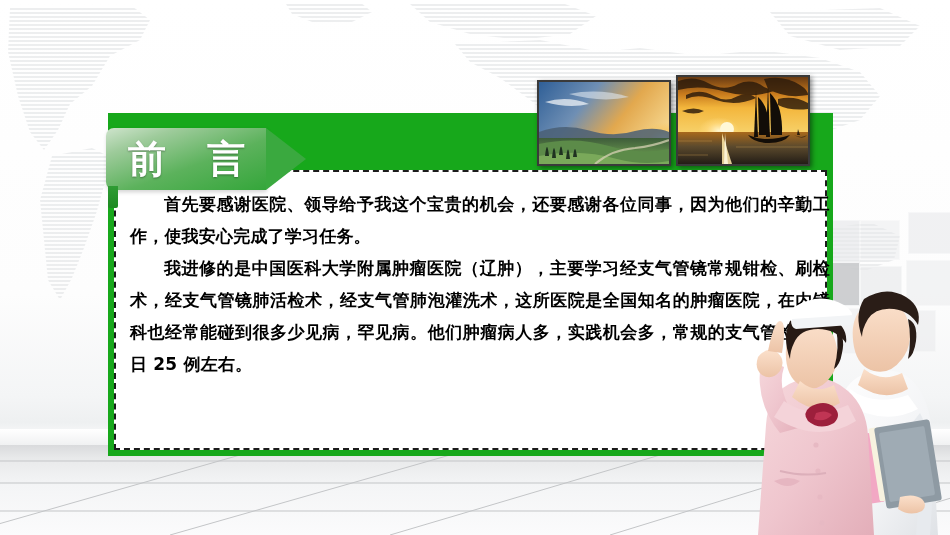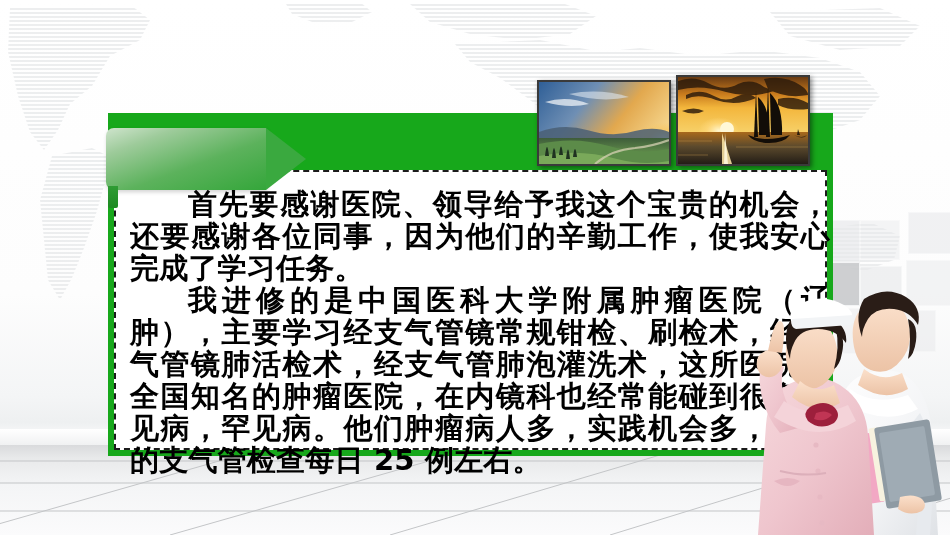--- a/index.html
+++ b/index.html
@@ -55,21 +55,21 @@
 
   
   .photo{position:absolute;border:2px solid #3a3a3a;overflow:hidden;
          box-shadow:2px 2px 5px rgba(0,0,0,.45);}
   .photo svg{display:block;width:100%;height:100%;}
   #photo-countryside{left:537px;top:80px;width:130px;height:82px;}
   #photo-sailboat{left:676px;top:75px;width:130px;height:87px;}
 
   
   .bodytext{position:absolute;left:14px;top:16px;width:700px;
-            font-size:29px;line-height:32px;color:#000000;
+            font-size:17px;line-height:32px;color:#000000;
             font-family:"DejaVu Sans","Liberation Sans",sans-serif;
             font-weight:bold;letter-spacing:.2px;
             text-align:justify;}
   .para{margin:0;text-indent:2em;}
 
   
   .staff{position:absolute;right:-4px;bottom:0;width:230px;height:250px;}
   .staff svg{display:block;width:100%;height:100%;}
 </style>
 </head>
@@ -134,20 +134,21 @@
       <div class="bodytext">
         <p class="para">首先要感谢医院、领导给予我这个宝贵的机会，还要感谢各位同事，因为他们的辛勤工作，使我安心完成了学习任务。</p>
         <p class="para">我进修的是中国医科大学附属肿瘤医院（辽肿），主要学习经支气管镜常规钳检、刷检术，经支气管镜肺活检术，经支气管肺泡灌洗术，这所医院是全国知名的肿瘤医院，在内镜科也经常能碰到很多少见病，罕见病。他们肿瘤病人多，实践机会多，常规的支气管检查每日 25 例左右。</p>
       </div>
     </div>
   </div>
 
   <div class="ribbon"></div>
   <div class="ribbon-tail"></div>
   <div class="ribbon-fold"></div>
+  <div class="ribbon-text">前 言</div>
 
   <div class="photo" id="photo-countryside">
     <svg viewBox="0 0 130 82" preserveAspectRatio="none" aria-hidden="true">
       <defs>
         <linearGradient id="csky" x1="0" y1="0" x2="1" y2="0.5">
           <stop offset="0%" stop-color="#2f5f97"></stop>
           <stop offset="38%" stop-color="#6f8fb4"></stop>
           <stop offset="68%" stop-color="#e2a84e"></stop>
           <stop offset="100%" stop-color="#f5d48a"></stop>
         </linearGradient>

